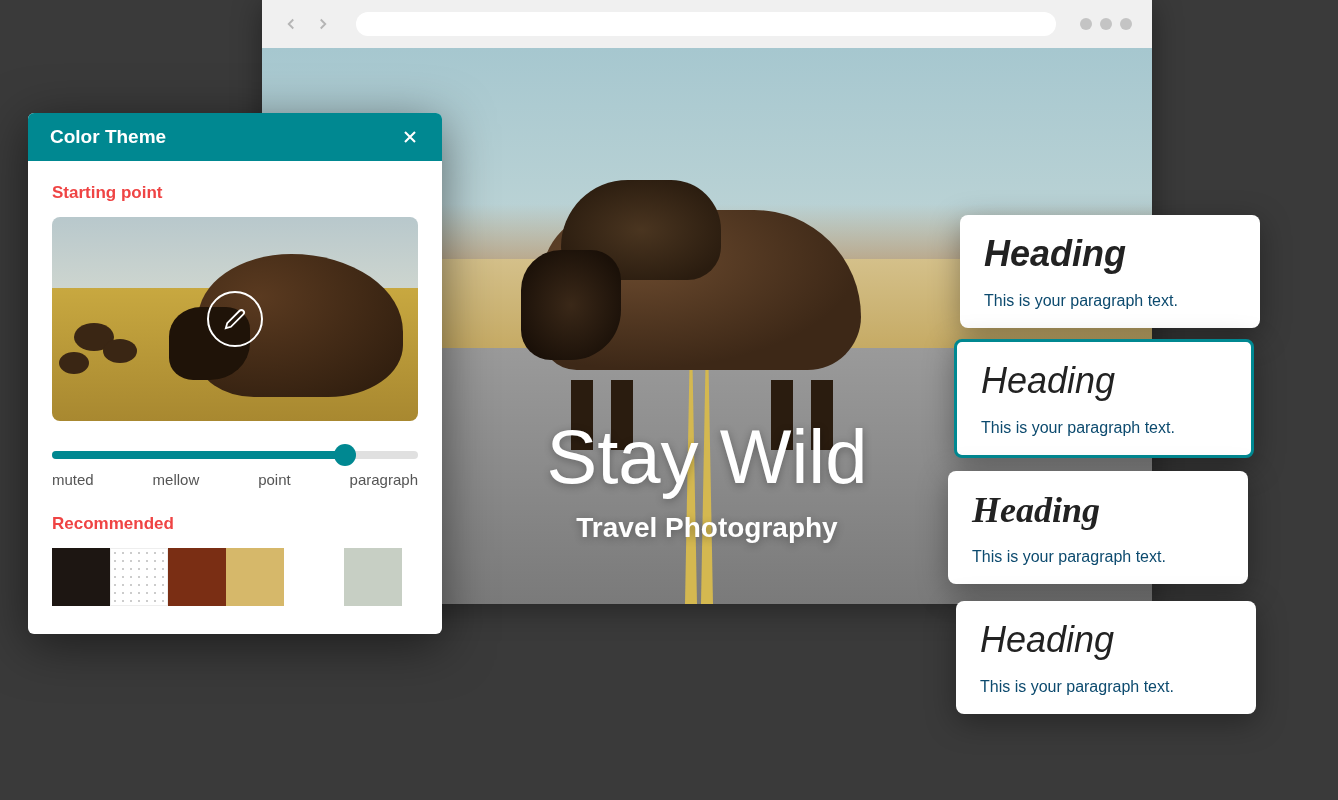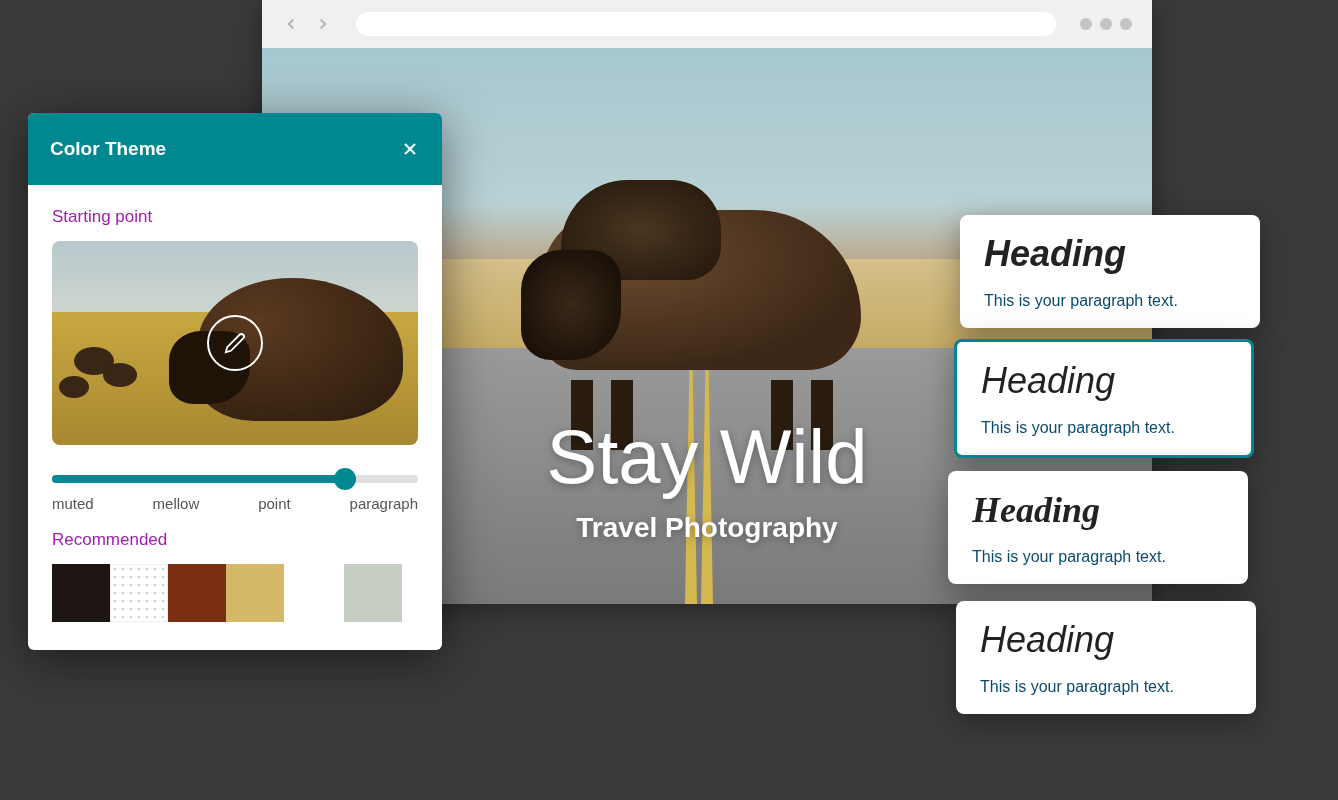--- a/index.html
+++ b/index.html
@@ -181,21 +181,21 @@
   top: 113px;
   width: 414px;
   background: #fff;
   border-radius: 6px;
   box-shadow: 0 10px 50px rgba(0,0,0,0.5);
   z-index: 10;
 }
 .panel-header {
   background: #008891;
   color: #fff;
-  height: 72px;
+  height: 48px;
   display: flex;
   align-items: center;
   justify-content: space-between;
   padding: 0 22px;
   border-radius: 6px 6px 0 0;
 }
 .panel-title {
   font-size: 19px;
   font-weight: 600;
 }
@@ -203,22 +203,22 @@
   width: 20px;
   height: 20px;
   color: #fff;
   cursor: pointer;
 }
 .panel-body {
   padding: 22px 24px 28px;
 }
 .section-label {
   font-size: 17px;
-  font-weight: 400;
-  color: #a21caf;
+  font-weight: 700;
+  color: #ef4444;
   margin-bottom: 14px;
 }
 .starting-image {
   width: 100%;
   height: 204px;
   border-radius: 8px;
   overflow: hidden;
   position: relative;
   margin-bottom: 30px;
 }
@@ -257,21 +257,21 @@
   width: 56px;
   height: 56px;
   border: 2px solid #fff;
   border-radius: 50%;
   display: flex;
   align-items: center;
   justify-content: center;
   color: #fff;
   cursor: pointer;
 }
-.slider-wrap { margin-bottom: 18px; }
+.slider-wrap { margin-bottom: 26px; }
 .slider-track {
   position: relative;
   height: 8px;
   background: #e0e0e0;
   border-radius: 4px;
   margin: 16px 0 12px;
 }
 .slider-fill {
   position: absolute;
   left: 0;

